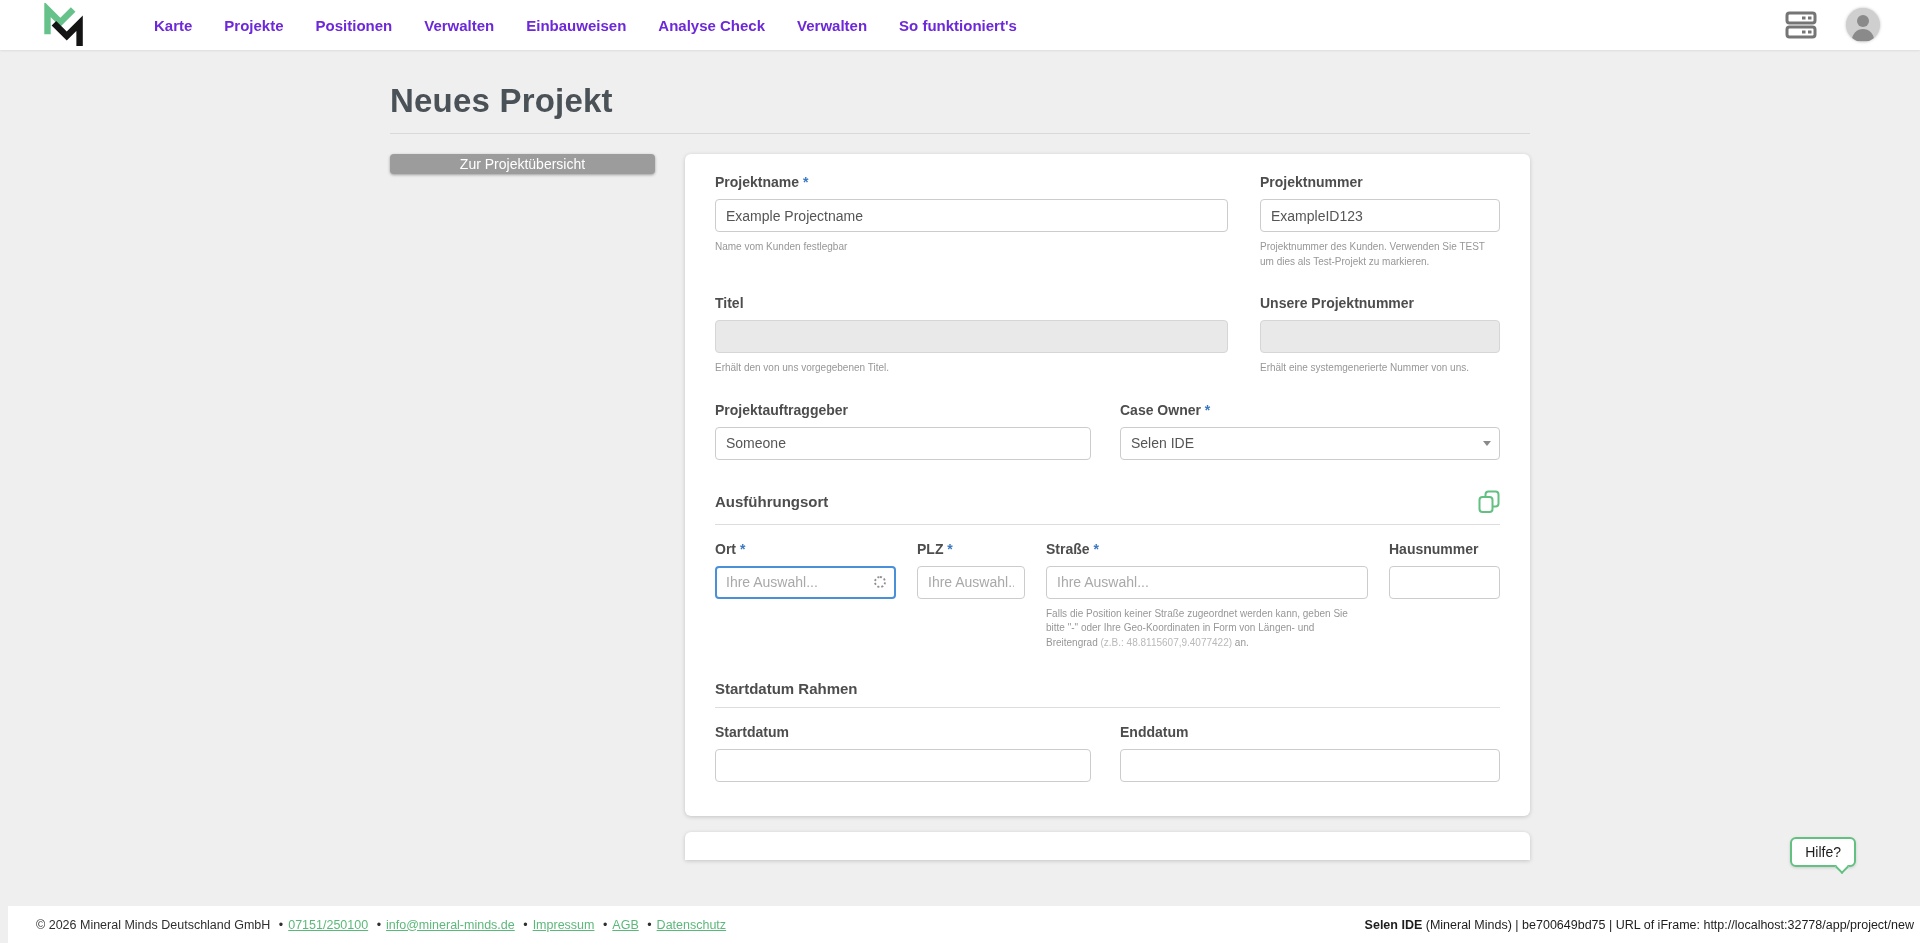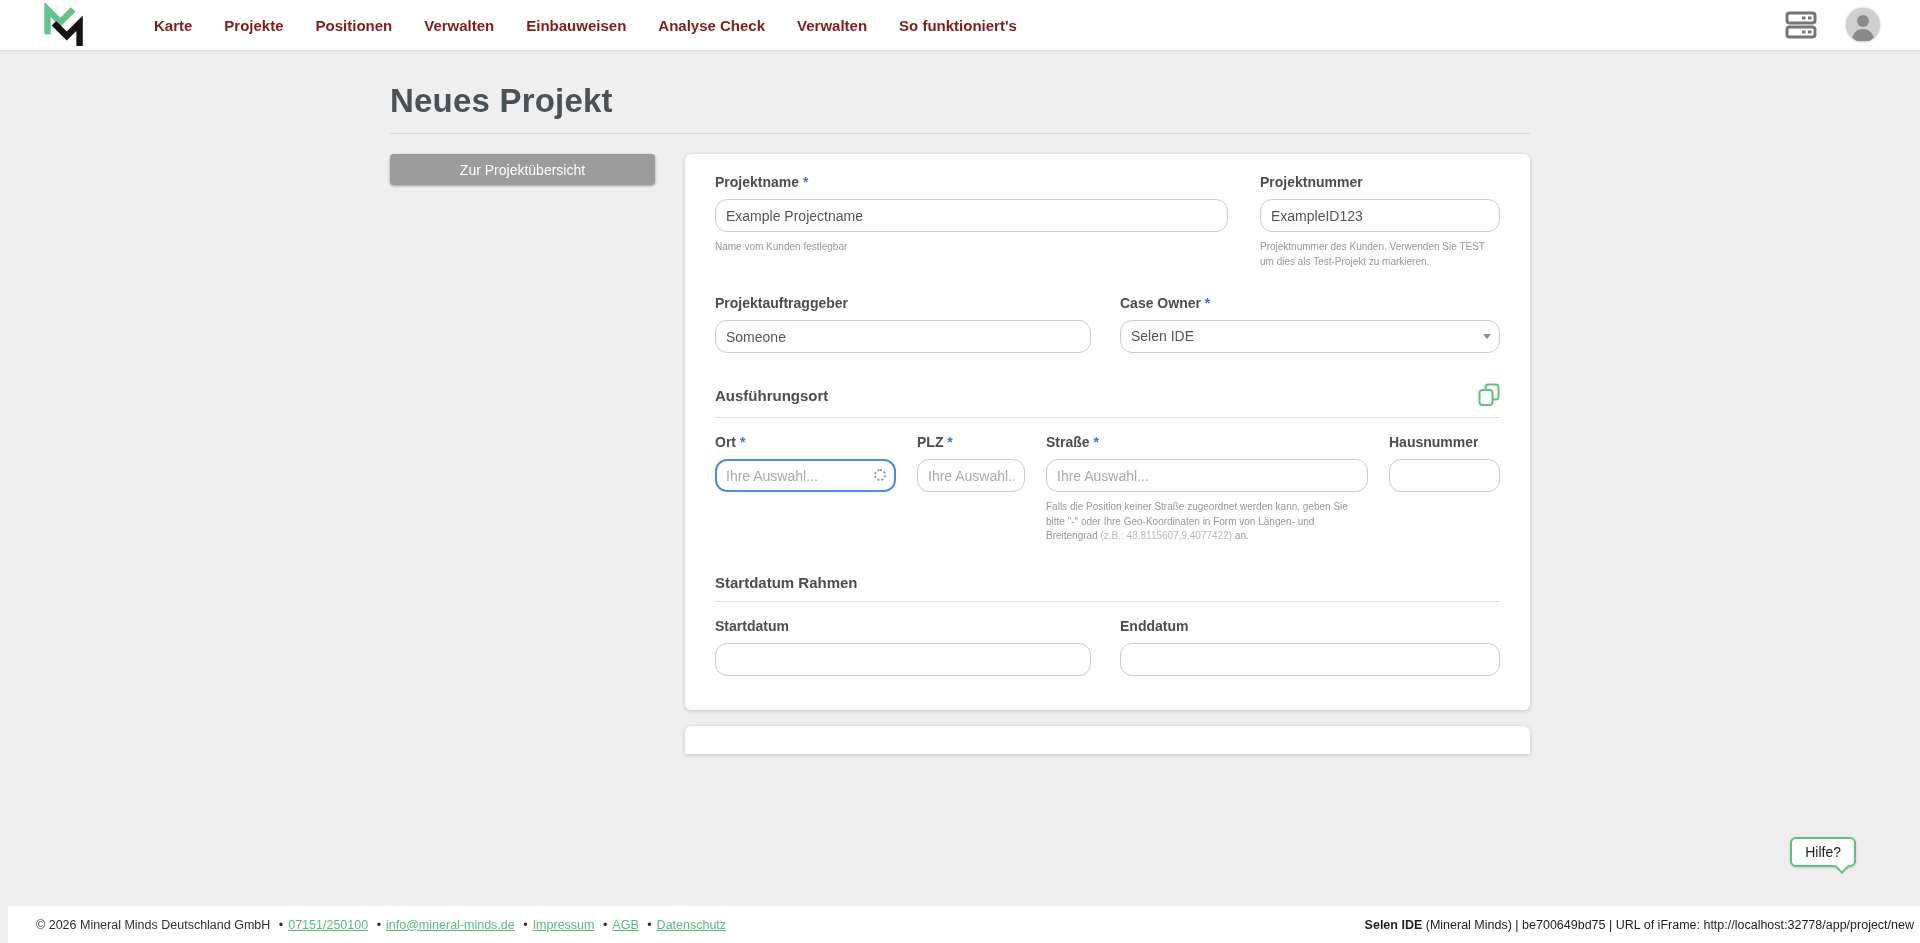--- a/index.html
+++ b/index.html
@@ -18,21 +18,21 @@
     display: flex;
     align-items: center;
     padding: 0 40px 0 38px;
     box-shadow: 0 1px 2px rgba(0,0,0,0.08);
     position: relative;
     z-index: 5;
   }
   .logo { width: 52px; height: 44px; margin-right: 48px; cursor: pointer; }
   .nav-items { display: flex; align-items: center; flex: 1; }
   .nav-item {
-    font-size: 15px; font-weight: 600; color: #7f1d1d;
+    font-size: 15px; font-weight: 600; color: #6d28d9;
     padding: 0 16px; cursor: pointer; white-space: nowrap;
   }
   .nav-right { display: flex; align-items: center; gap: 28px; }
   .server-icon { width: 34px; height: 30px; cursor: pointer; }
   .avatar {
     width: 34px; height: 34px; border-radius: 50%;
     background: #cfcfcf; overflow: hidden; position: relative; cursor: pointer;
     box-shadow: 0 0 3px rgba(0,0,0,0.25);
   }
   .avatar .head {
@@ -45,21 +45,21 @@
   }
 
   
   .content { width: 1140px; margin: 0 auto; padding-top: 32px; }
   .page-title { font-size: 33px; font-weight: bold; color: #4a5157; letter-spacing: 0.2px; }
   .title-rule { border: none; border-top: 1px solid #d9d9d9; margin: 13px 0 20px 0; }
 
   .main-row { display: flex; align-items: flex-start; }
   .left-col { width: 265px; flex-shrink: 0; }
   .back-button {
-    width: 265px; height: 31px; background: #9c9c9c; color: #ffffff;
+    width: 265px; height: 20px; background: #9c9c9c; color: #ffffff;
     border: none; border-radius: 4px; font-size: 14px;
     font-family: "Liberation Sans", sans-serif;
     box-shadow: 0 1px 3px rgba(0,0,0,0.35);
     cursor: pointer;
   }
 
   .card {
     flex: 1; margin-left: 30px; background: #ffffff; border-radius: 6px;
     box-shadow: 0 1px 4px rgba(0,0,0,0.18);
     padding: 20px 30px 34px 30px;
@@ -67,21 +67,21 @@
   .card2 {
     flex: 1; margin-left: 295px; margin-top: 16px;
     background: #ffffff; border-radius: 6px 6px 0 0;
     box-shadow: 0 1px 4px rgba(0,0,0,0.18);
     height: 28px;
   }
 
   .field label { display: block; font-size: 14px; font-weight: bold; color: #4d4d4d; margin-bottom: 9px; }
   .req { color: #3b78c3; font-weight: bold; }
   .tb {
-    width: 100%; height: 33px; border: 1px solid #cccccc; border-radius: 12px;
+    width: 100%; height: 33px; border: 1px solid #cccccc; border-radius: 4px;
     padding: 0 10px; font-size: 14px; color: #555; background: #fff;
     font-family: "Liberation Sans", sans-serif; outline: none;
   }
   .tb::placeholder { color: #a9a9a9; }
   .tb:disabled, .tb.disabled { background: #e9e9e9; border-color: #d6d6d6; }
   .tb.focused { border: 2px solid #4a90d9; padding: 0 9px; }
   .helper { font-size: 10px; color: #979797; margin-top: 8px; line-height: 1.45; }
   .helper .dim { color: #b9b9b9; }
 
   .grid-2a { display: grid; grid-template-columns: 513px 240px; justify-content: space-between; }
@@ -183,20 +183,32 @@
           <input class="tb" type="text" value="Example Projectname" style="">
           <div class="helper">Name vom Kunden festlegbar</div>
         </div>
         <div class="field">
           <label>Projektnummer</label>
           <input class="tb" type="text" value="ExampleID123" style="">
           <div class="helper">Projektnummer des Kunden. Verwenden Sie TEST um dies als Test-Projekt zu markieren.</div>
         </div>
       </div>
 
+      <div class="grid-2a mt">
+        <div class="field">
+          <label>Titel</label>
+          <input class="tb disabled" type="text" disabled="" value="" style="">
+          <div class="helper">Erhält den von uns vorgegebenen Titel.</div>
+        </div>
+        <div class="field">
+          <label>Unsere Projektnummer</label>
+          <input class="tb disabled" type="text" disabled="" value="" style="">
+          <div class="helper">Erhält eine systemgenerierte Nummer von uns.</div>
+        </div>
+      </div>
 
       <div class="grid-2b mt">
         <div class="field">
           <label>Projektauftraggeber</label>
           <input class="tb" type="text" value="Someone" style="">
         </div>
         <div class="field">
           <label><span>Case Owner</span> <span class="req">*</span></label>
           <div class="combo">
             <div class="tb">Selen IDE</div>

